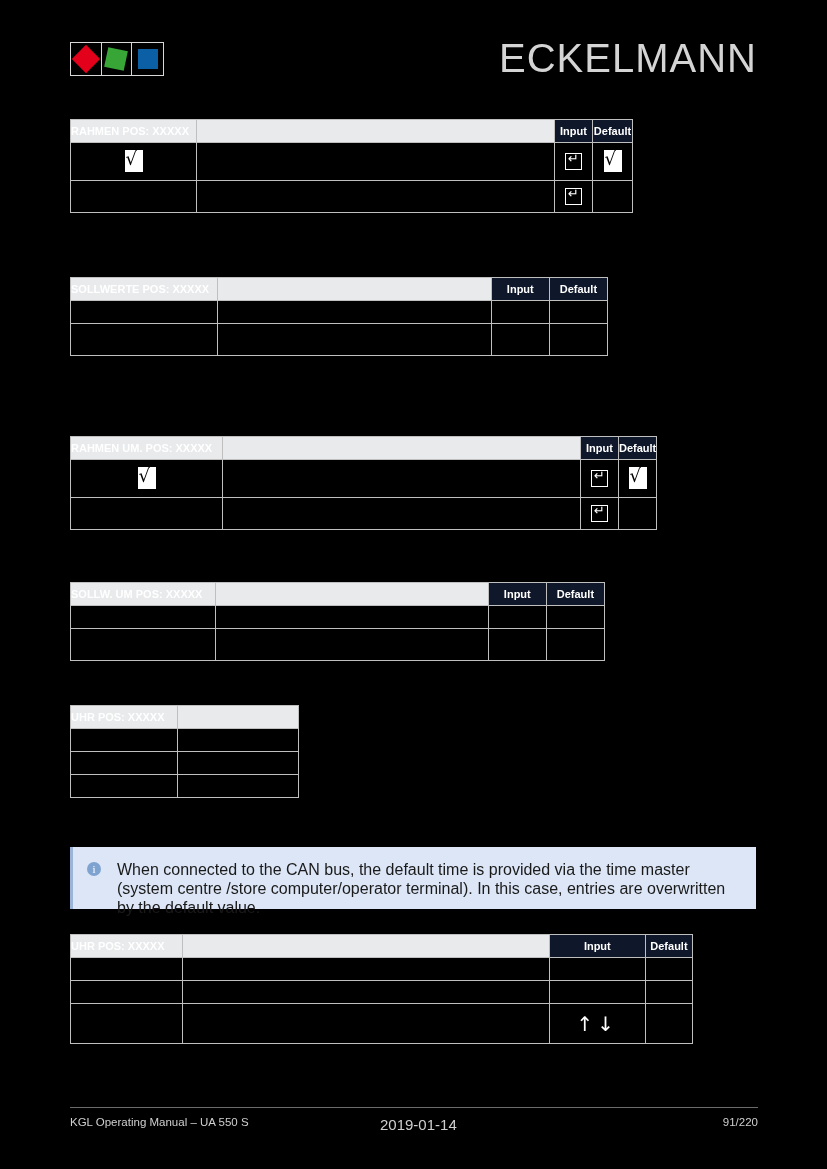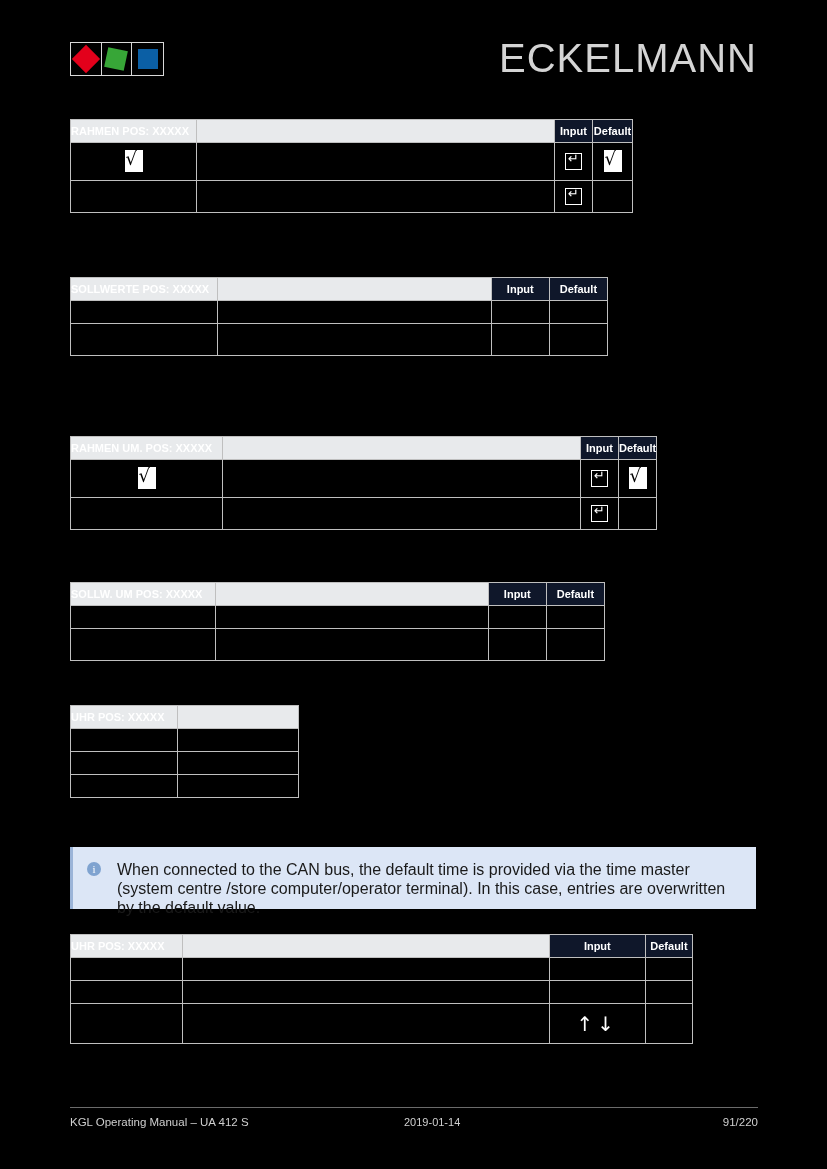--- a/index.html
+++ b/index.html
@@ -204,23 +204,22 @@
     position: absolute;
     left: 0;
     top: 8px;
     font-size: 11.5px;
     color: #cfcfcf;
   }
   .footer-mid {
     position: absolute;
     left: 310px;
     top: 8px;
-    font-size: 11px;
+    font-size: 15px;
     color: #cfcfcf;
-    margin-left: 24px;
   }
   .footer-right {
     position: absolute;
     right: 0;
     top: 8px;
     font-size: 11.5px;
     color: #cfcfcf;
   }
 
   
@@ -426,18 +425,18 @@
     <tr style="height:40px">
       <td class="cell"></td>
       <td class="cell"></td>
       <td class="cell center"><span class="glyph-arrows">↑↓</span></td>
       <td class="cell"></td>
     </tr>
   </tbody>
     </table>
 
   <div class="footer">
-    <span class="footer-left">KGL Operating Manual – UA 412 S</span>
+    <span class="footer-left">KGL Operating Manual – UA 550 S</span>
     <span class="footer-mid">2019-01-14</span>
     <span class="footer-right">91/220</span>
   </div>
 
 </div>
 
 </body></html>

